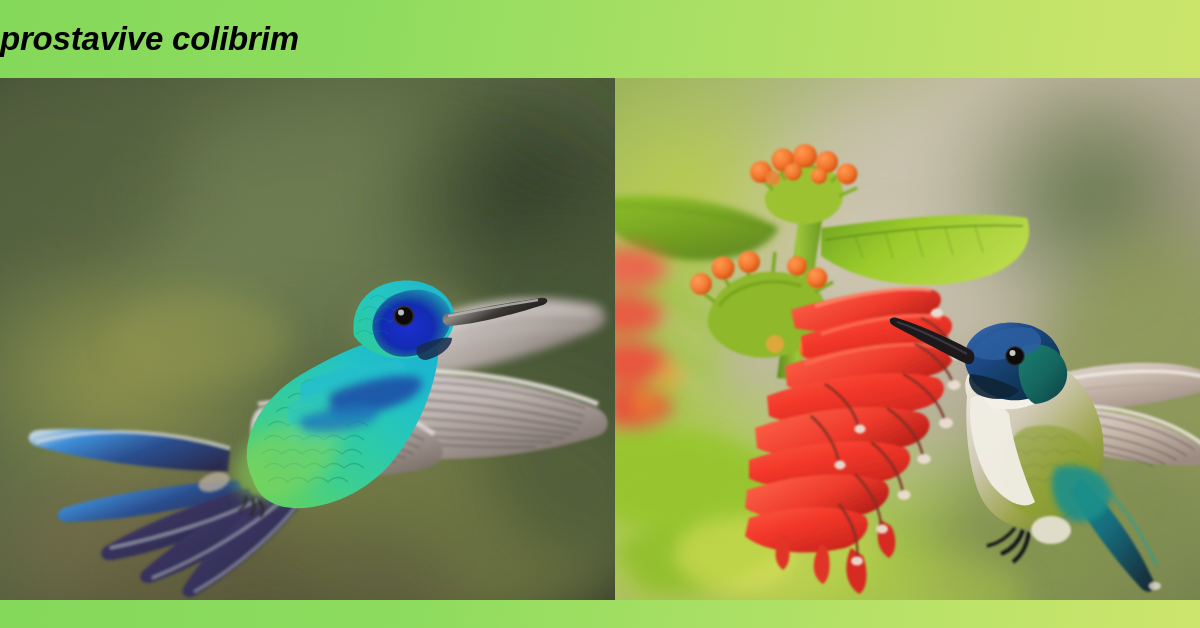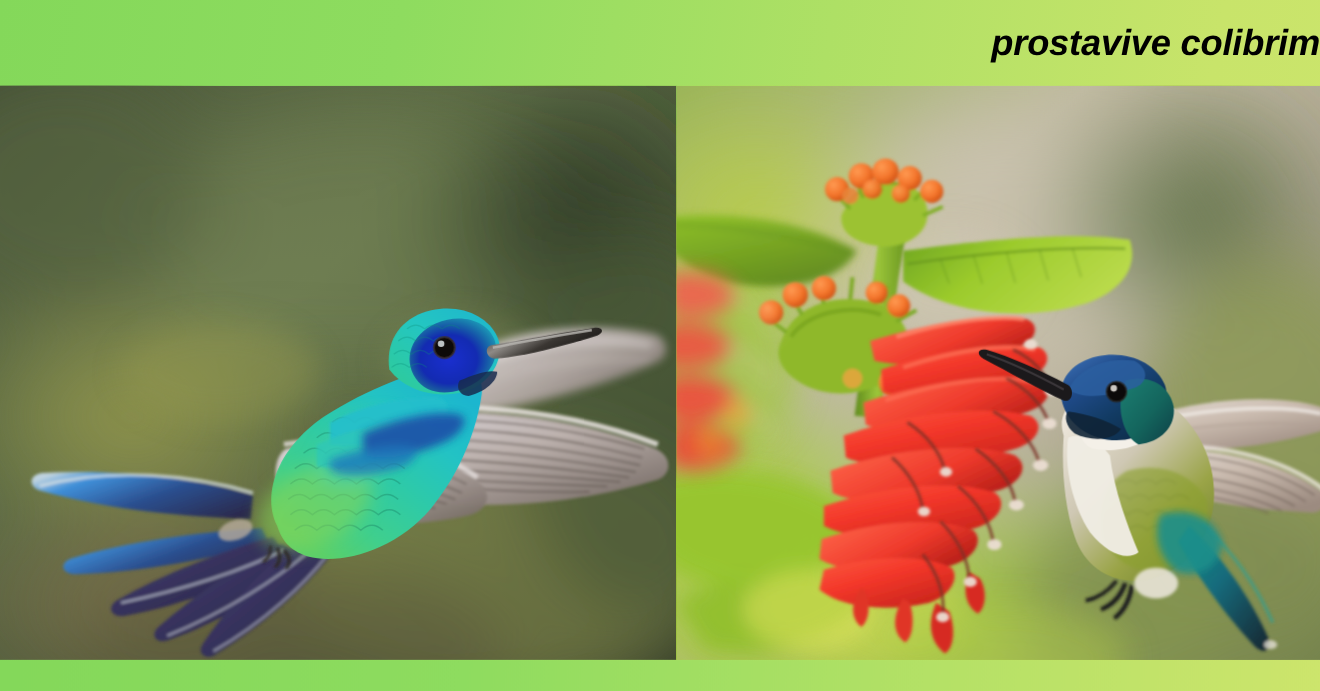--- a/index.html
+++ b/index.html
@@ -12,21 +12,21 @@
     position:relative;width:1200px;height:628px;overflow:hidden;
   }
   
   #green-bg{
     position:absolute;inset:0;
     background:linear-gradient(100deg,#84d85a 0%,#8edc5f 28%,#aee065 58%,#c8e46a 85%,#cde56c 100%);
   }
   
   #title-bar{
     position:absolute;left:0;top:0;width:1200px;height:78px;
-    display:flex;align-items:center;justify-content:flex-end;
+    display:flex;align-items:center;justify-content:flex-start;
   }
   #page-title{
     font-size:33px;font-weight:bold;font-style:italic;color:#000;
     letter-spacing:-0.2px;line-height:1;
     margin-top:-2px;
     white-space:nowrap;
   }
   
   #photo-strip{
     position:absolute;left:0;top:78px;width:1200px;height:522px;

